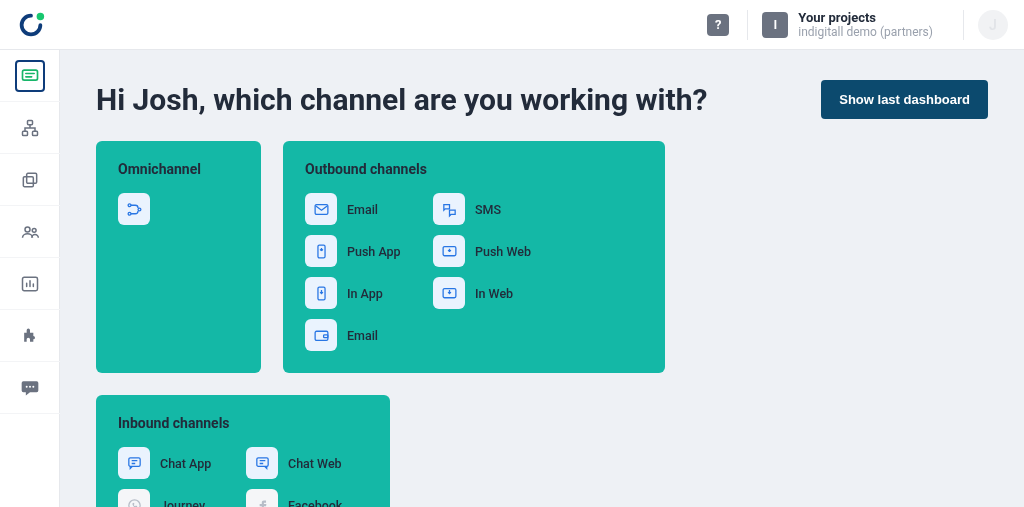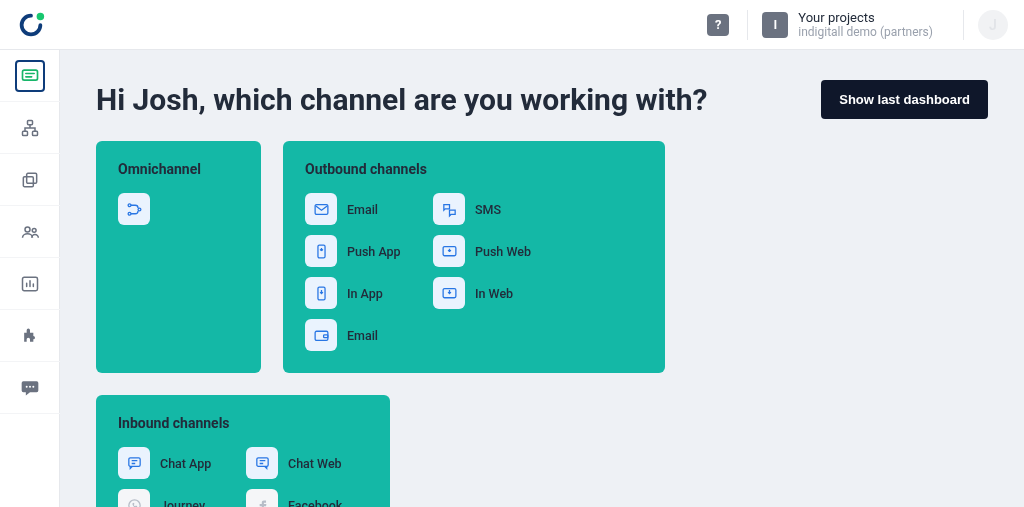--- a/index.html
+++ b/index.html
@@ -52,21 +52,21 @@
   .proj-badge {
     width: 26px; height: 26px;
     background: #6b7280;
     border-radius: 4px;
     color: #fff;
     display: flex; align-items: center; justify-content: center;
     font-size: 13px; font-weight: 600;
     margin-right: 10px;
   }
   .proj-text { line-height: 1.2; margin-right: 30px;}
-  .proj-title { font-size: 13px; font-weight: 400; color: #222b3a; }
+  .proj-title { font-size: 13px; font-weight: 700; color: #222b3a; }
   .proj-sub { font-size: 12px; color: #9aa1ad; }
   .avatar {
     width: 30px; height: 30px; border-radius: 50%;
     background: #f1f2f4;
     display:flex; align-items:center; justify-content:center;
     color:#e2e4e8; font-weight:600; font-size:14px;
   }
 
   .sidebar {
     position: absolute;
@@ -101,21 +101,21 @@
     top: 50px; left: 60px; right: 0; bottom: 0;
     padding: 30px 36px;
     overflow: auto;
   }
   .main-head {
     display: flex; align-items: center; justify-content: space-between;
     margin-bottom: 22px;
   }
   .main-title { font-size: 30px; font-weight: 700; color: #222b3a; }
   .dash-btn {
-    background: #0f172a;
+    background: #0c4a6e;
     color: #fff;
     border: none;
     font-weight: 700;
     font-size: 13px;
     padding: 12px 18px;
     border-radius: 4px;
     cursor: pointer;
   }
 
   .cards-row { display: flex; gap: 22px; margin-bottom: 22px;}

